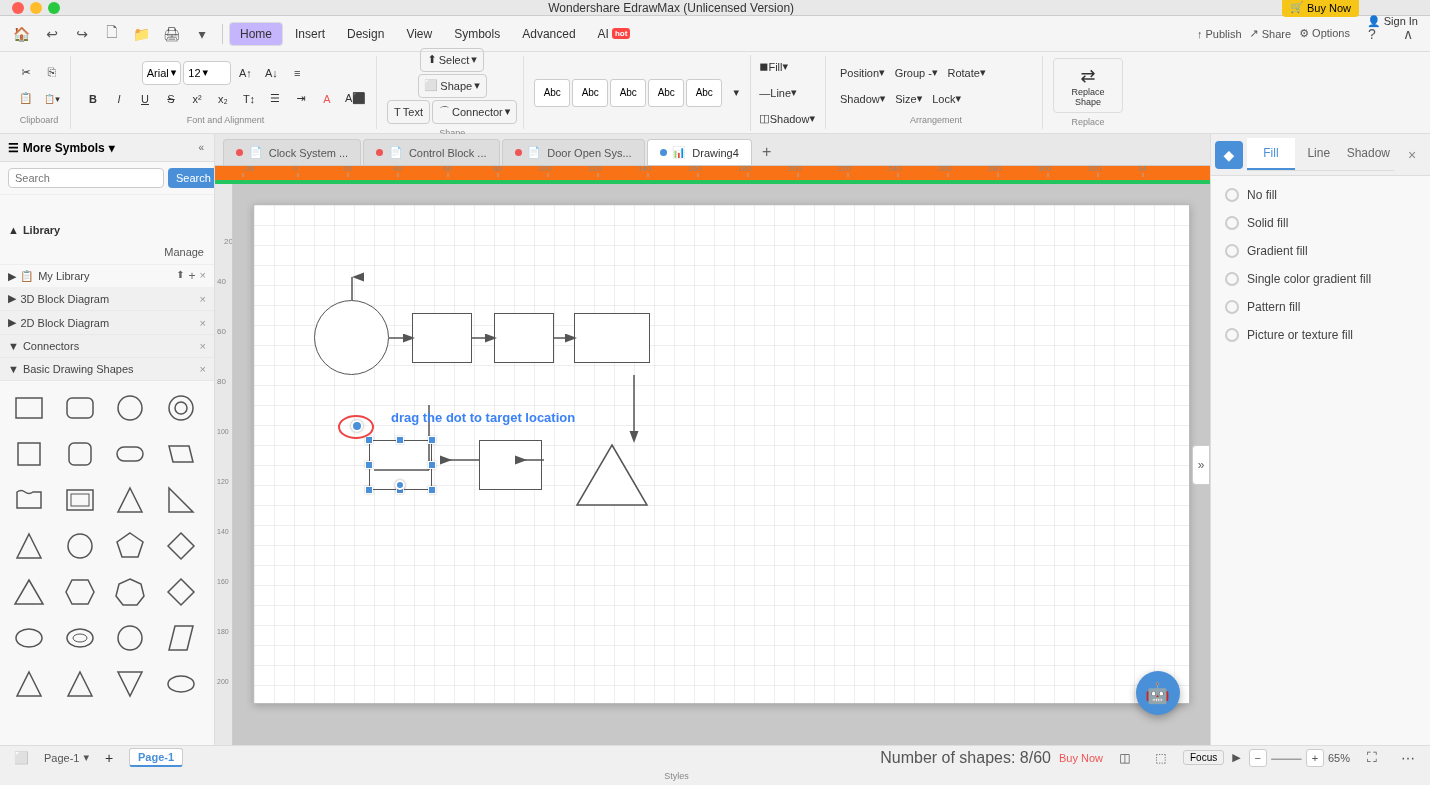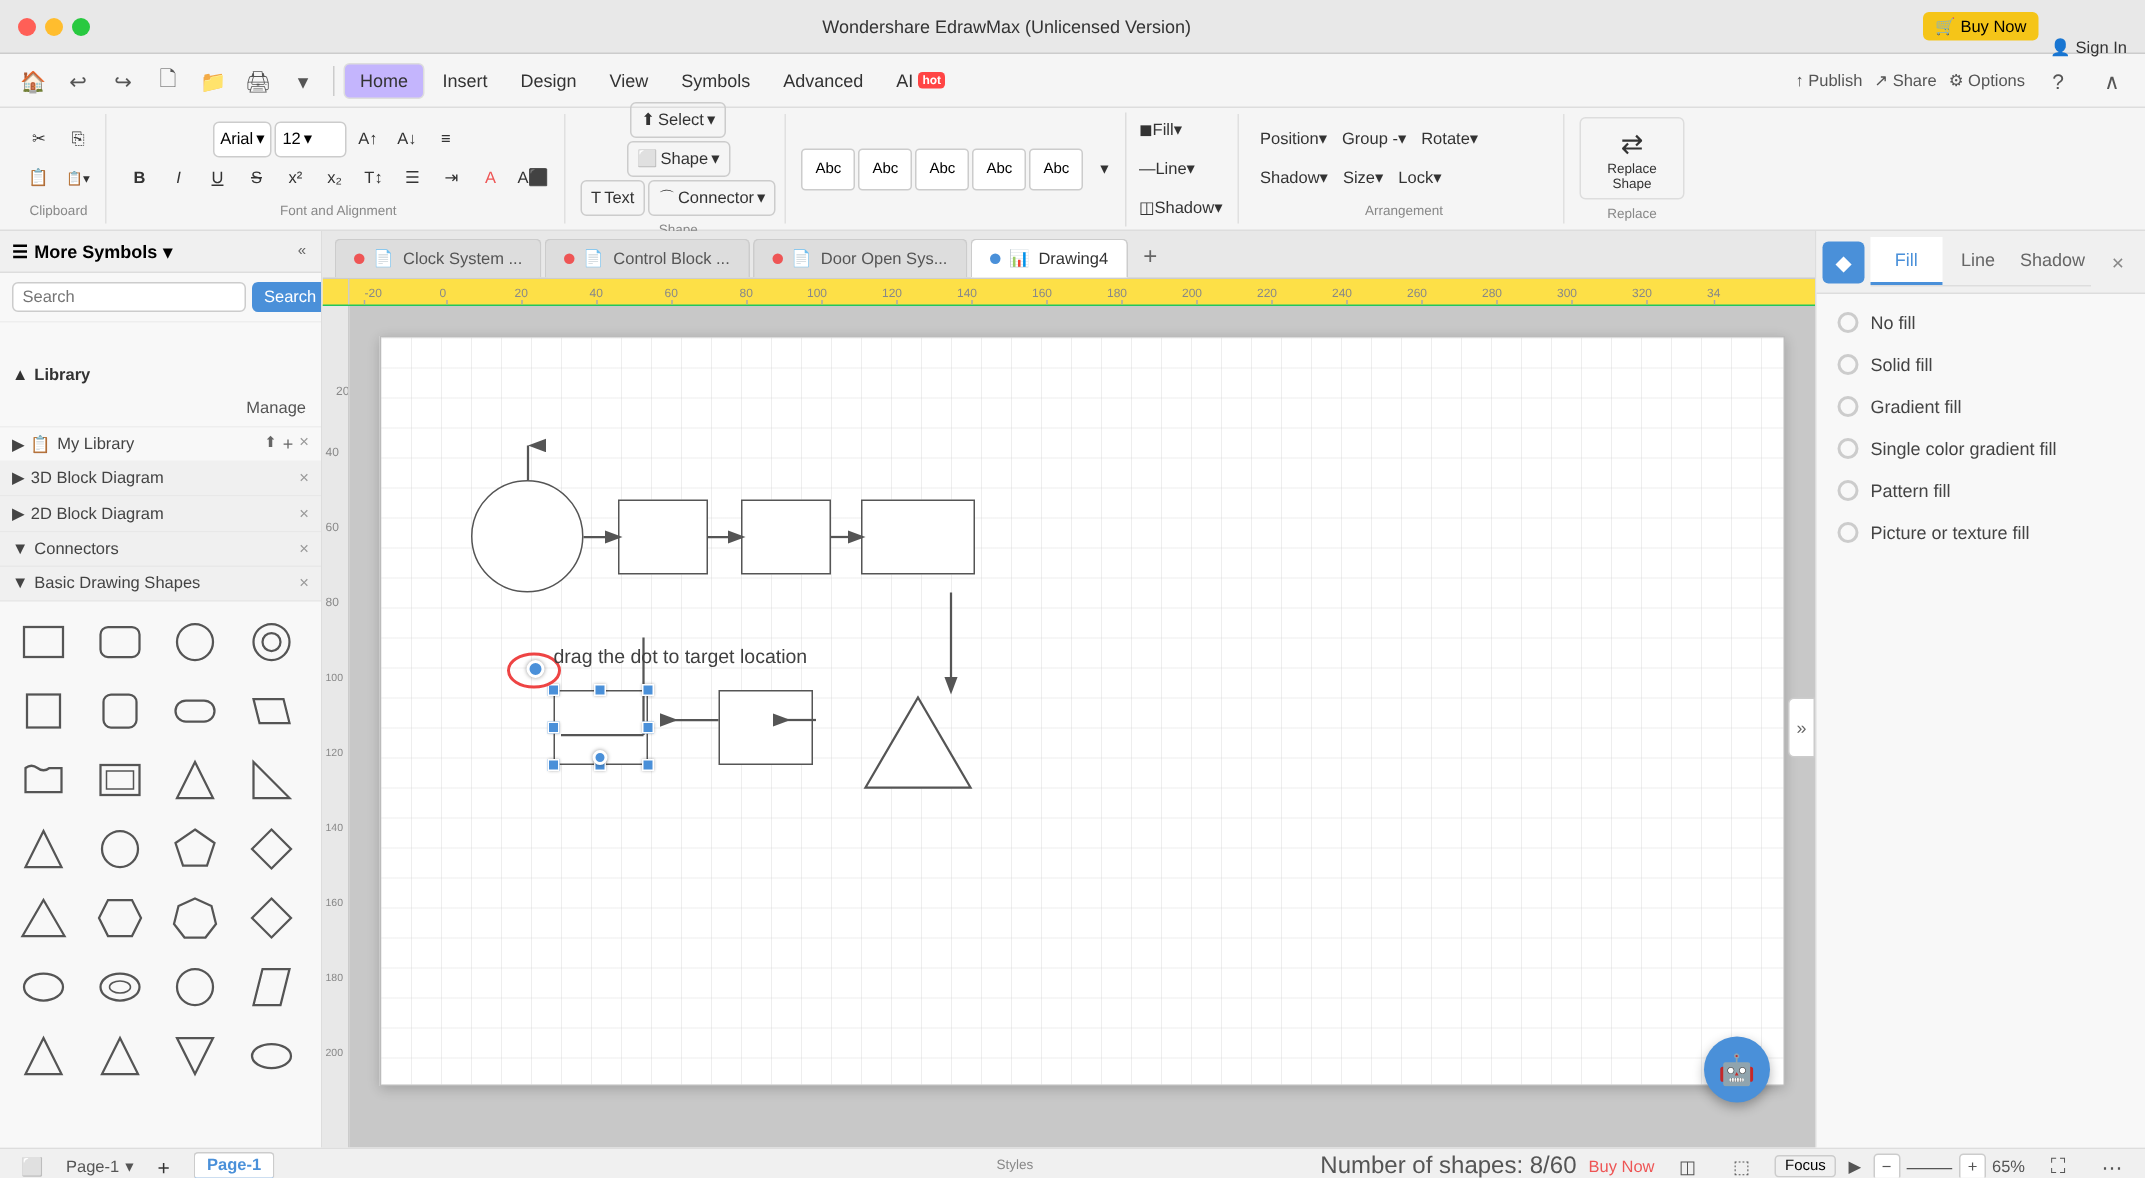--- a/index.html
+++ b/index.html
@@ -1,19 +1,19 @@
 <!DOCTYPE html>
 <html><head>
   <meta charset="utf-8">
   <style>
     * { box-sizing: border-box; margin: 0; padding: 0; }
     body { font-family: -apple-system, BlinkMacSystemFont, 'Segoe UI', sans-serif; font-size: 12px; background: #f0f0f0; overflow: hidden; width: 1430px; height: 785px; }
 
     
-    #titlebar { height: 36px; background: #e8e8e8; display: flex; align-items: center; justify-content: space-between; padding: 0 12px; border-bottom: 1px solid #ccc; }
+    #titlebar { height: 16px; background: #e8e8e8; display: flex; align-items: center; justify-content: space-between; padding: 0 12px; border-bottom: 1px solid #ccc; }
     #titlebar .traffic-lights { display: flex; gap: 6px; }
     .tl { width: 12px; height: 12px; border-radius: 50%; }
     .tl.red { background: #ff5f57; }
     .tl.yellow { background: #ffbd2e; }
     .tl.green { background: #28c940; }
     #titlebar .title { font-size: 12px; color: #333; }
     #titlebar .right-buttons { display: flex; gap: 8px; align-items: center; }
     .buy-now-btn { background: #f5c518; border: none; border-radius: 4px; padding: 3px 8px; font-size: 11px; cursor: pointer; display: flex; align-items: center; gap: 3px; }
     .sign-in-btn { background: none; border: none; font-size: 11px; cursor: pointer; color: #333; margin-top: 28px; }
 
@@ -68,21 +68,21 @@
     .tab .dot { width: 7px; height: 7px; border-radius: 50%; background: #e55; }
     .tab .dot.blue { background: #4a90d9; }
     .tab-add { width: 26px; height: 26px; display: flex; align-items: center; justify-content: center; cursor: pointer; font-size: 16px; color: #666; }
     #canvas-wrapper { flex: 1; overflow: auto; background: #d0d0d0; position: relative; display: flex; }
     #canvas { flex: 1; position: relative; background: white; margin: 20px; border: 1px solid #bbb; box-shadow: 0 2px 8px rgba(0,0,0,0.15); }
 
     
     .canvas-grid { position: absolute; top: 0; left: 0; right: 0; bottom: 0; background-image: linear-gradient(rgba(200,200,200,0.3) 1px, transparent 1px), linear-gradient(90deg, rgba(200,200,200,0.3) 1px, transparent 1px); background-size: 20px 20px; }
 
     
-    .drag-tooltip { position: absolute; color: #404040; font-size: 13px; font-weight: normal; white-space: nowrap; }
+    .drag-tooltip { position: absolute; color: #3b82f6; font-size: 13px; font-weight: bold; white-space: nowrap; margin-left: 22px; }
 
     
     #right-panel { width: 220px; background: #f8f8f8; border-left: 1px solid #ddd; display: flex; flex-direction: column; }
     #right-panel-tabs { display: flex; border-bottom: 1px solid #ddd; background: #f0f0f0; }
     .rpanel-tab { flex: 1; text-align: center; padding: 8px 4px; font-size: 12px; cursor: pointer; color: #666; border-bottom: 2px solid transparent; }
     .rpanel-tab.active { color: #4a90d9; border-bottom: 2px solid #4a90d9; background: white; }
     .rpanel-close { width: 28px; display: flex; align-items: center; justify-content: center; cursor: pointer; color: #888; font-size: 14px; }
     .fill-options { padding: 8px; display: flex; flex-direction: column; gap: 6px; }
     .fill-option { display: flex; align-items: center; gap: 8px; padding: 4px 6px; border-radius: 4px; cursor: pointer; font-size: 12px; color: #444; }
     .fill-radio { width: 14px; height: 14px; border-radius: 50%; border: 2px solid #ccc; display: flex; align-items: center; justify-content: center; }
@@ -541,21 +541,21 @@
         <span>Door Open Sys...</span>
       </div>
       <div class="tab active">
         <div class="dot blue"></div>
         <span>📊</span>
         <span>Drawing4</span>
       </div>
       <div class="tab-add">+</div>
     </div>
 
-    <div style="display:flex;height:18px;background:#fde047;border-bottom:1px solid #22c55e;overflow:hidden;">
+    <div style="display:flex;height:18px;background:#f97316;border-bottom:4px solid #22c55e;overflow:hidden;align-items:flex-end;">
       <div style="width:18px;border-right:1px solid #ccc;flex-shrink:0;"></div>
       <div style="flex:1;position:relative;overflow:hidden;">
         <svg width="100%" height="18">
           <g id="ruler-marks-h" fill="#888" font-size="8">
             <text x="10" y="12">-20</text>
               <line x1="10" y1="14" x2="10" y2="18" stroke="#aaa"></line>
             <text x="60" y="12">0</text>
               <line x1="65" y1="14" x2="65" y2="18" stroke="#aaa"></line>
             <text x="110" y="12">20</text>
               <line x1="115" y1="14" x2="115" y2="18" stroke="#aaa"></line>

